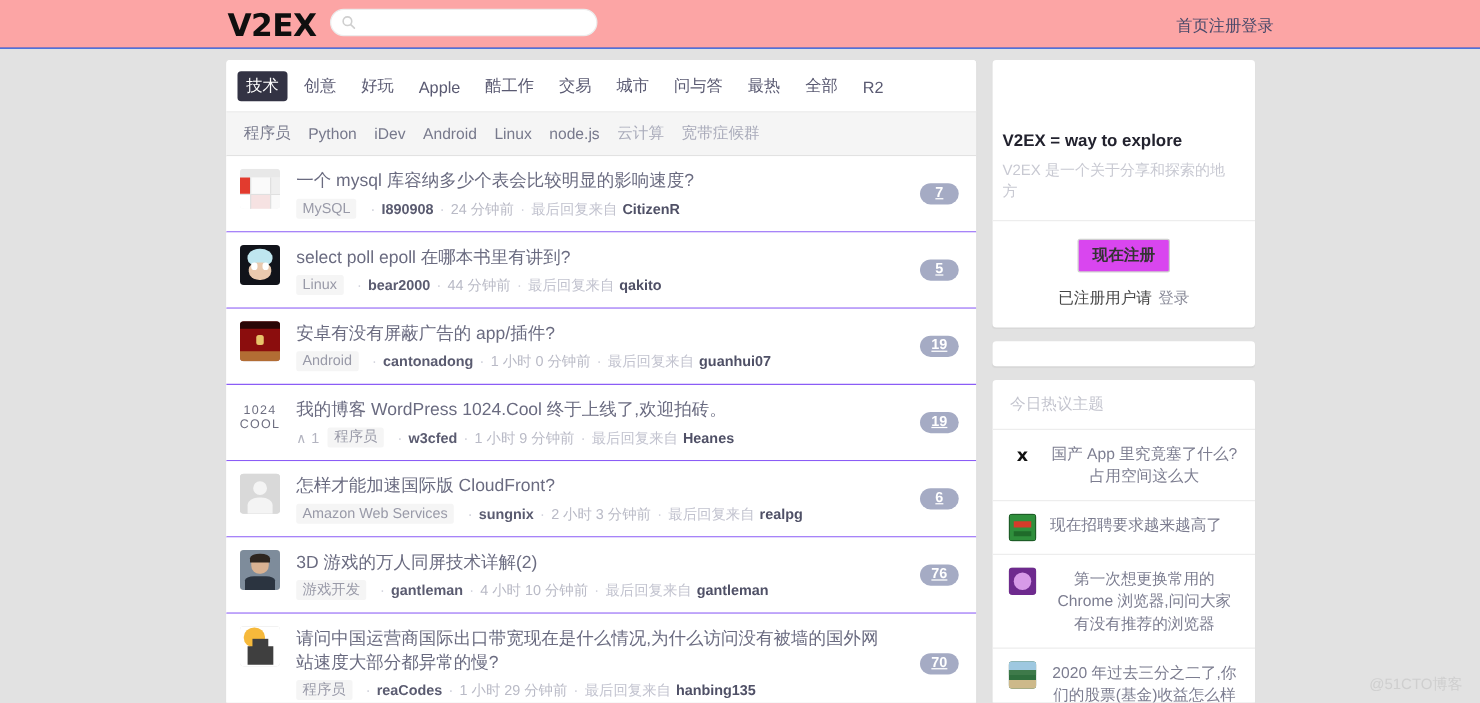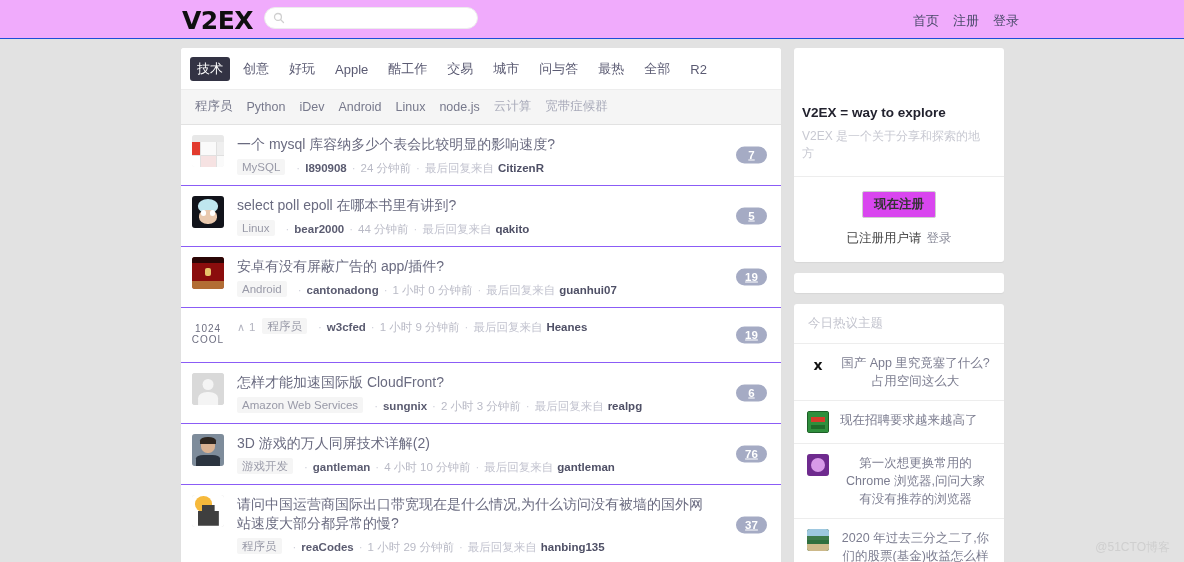--- a/index.html
+++ b/index.html
@@ -13,21 +13,21 @@
     background: #e2e2e2;
     font-family: "Liberation Sans", "DejaVu Sans", sans-serif;
     font-size: 13px;
     color: #333;
     position: relative;
   }
 
   
   .topbar {
     height: 38px;
-    background: #f0abfc;
+    background: #fca5a5;
     border-bottom: 3px solid #1d4ed8;
     display: flex;
     align-items: center;
     position: relative;
   }
   .brand {
     position: absolute;
     left: 182px;
     top: 6px;
     font-size: 25px;
@@ -64,21 +64,20 @@
     font-size: 12px;
     flex: 1 1 auto;
     margin-left: 5px;
     color: #555;
   }
   .navlinks {
     position: absolute;
     right: 165px;
     top: 12px;
     display: flex;
-    gap: 14px;
   }
   .navlinks a {
     font-size: 13px;
     color: #4a4a6a;
     text-decoration: none;
   }
 
   
   .page {
     position: absolute;
@@ -430,20 +429,21 @@
           <a href="#" class="count">19</a>
         </div>
         <div class="topic">
           <div class="avatar">
             <div style="width:100%;height:100%;background:#fff;display:flex;flex-direction:column;align-items:center;justify-content:center;line-height:11px;color:#6d6e80;font-size:10px;letter-spacing:1px;font-family:'Liberation Sans',sans-serif;">
               <div>1024</div>
               <div>COOL</div>
             </div>
           </div>
           <div class="topic-body">
+            <a href="#" class="topic-title">我的博客 WordPress 1024.Cool 终于上线了,欢迎拍砖。</a>
             <div class="meta">
               <span class="votes">
                 <span class="caret">∧</span>
                 <span>1</span>
               </span>
               <span class="node">程序员</span>
               <span class="sep">·</span>
               <span class="author">w3cfed</span>
               <span class="sep">·</span>
               <span>1 小时 9 分钟前</span>
@@ -513,21 +513,21 @@
               <span class="node">程序员</span>
               <span class="sep">·</span>
               <span class="author">reaCodes</span>
               <span class="sep">·</span>
               <span>1 小时 29 分钟前</span>
               <span class="sep">·</span>
               <span class="lastreply">最后回复来自</span>
               <span class="replier" style="margin-left:4px;">hanbing135</span>
             </div>
           </div>
-          <a href="#" class="count">37</a>
+          <a href="#" class="count">70</a>
         </div>
       </div>
   </div>
 
   <div class="side">
 
     <div class="box">
       <div class="box-inner">
         <div class="box-title">V2EX = way to explore</div>
         <div class="box-sub">V2EX 是一个关于分享和探索的地方</div>

